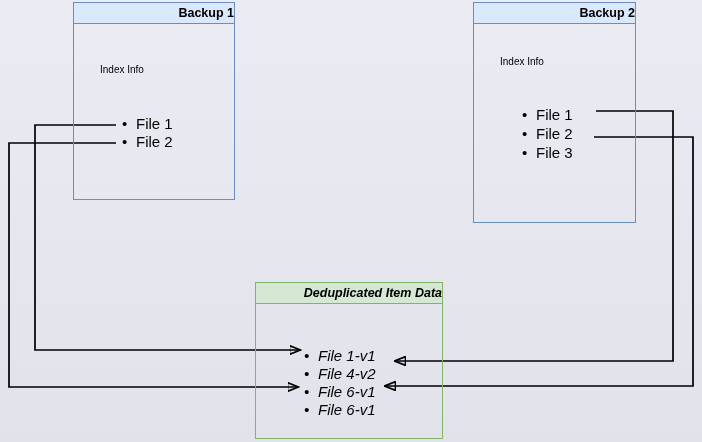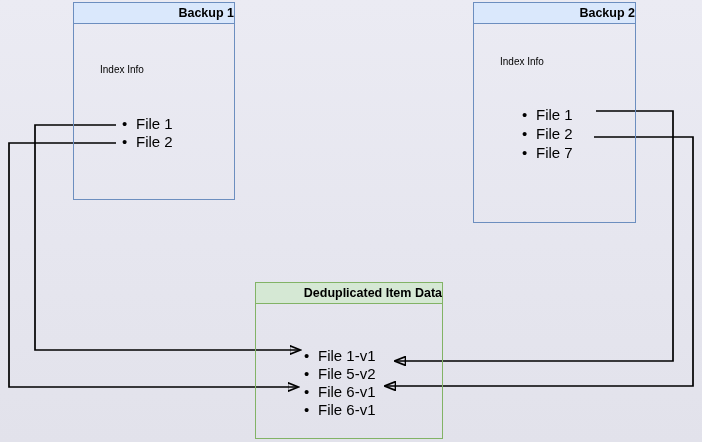--- a/index.html
+++ b/index.html
@@ -50,21 +50,21 @@
     font-size:15px;
   }
   #backup1{left:73px;top:2px;width:162px;height:198px;}
   #backup1 .index-label{left:26px;top:58px;}
   #backup1 .rows{left:48px;top:112px;}
   #backup1 .row{line-height:18px;}
   #backup2{left:473px;top:2px;width:163px;height:221px;}
   #backup2 .index-label{left:26px;top:50px;}
   #backup2 .rows{left:48px;top:102px;}
   #backup2 .row{line-height:19px;}
-  #dedup{left:255px;top:282px;width:188px;height:157px;}
+  #dedup{left:255px;top:282px;width:188px;height:157px;font-style:italic;}
   #dedup .rows{left:48px;top:64px;}
   #dedup .row{line-height:18px;}
 </style>
 </head>
 <body>
 
 <div class="canvas">
 
   <svg class="wires" viewBox="0 0 702 442" xmlns="http://www.w3.org/2000/svg">
     <defs>
@@ -99,35 +99,35 @@
     </div>
     <div class="index-label">Index Info</div>
     <div class="rows">
       <div class="row">
         <span class="b">•</span><span>File 1</span>
       </div>
       <div class="row">
         <span class="b">•</span><span>File 2</span>
       </div>
       <div class="row">
-        <span class="b">•</span><span>File 7</span>
+        <span class="b">•</span><span>File 3</span>
       </div>
     </div>
   </div>
 
   <div class="box green" id="dedup">
     <div class="hdr">
       <span>Deduplicated Item Data</span>
     </div>
     <div class="rows">
       <div class="row">
         <span class="b">•</span><span>File 1-v1</span>
       </div>
       <div class="row">
-        <span class="b">•</span><span>File 5-v2</span>
+        <span class="b">•</span><span>File 4-v2</span>
       </div>
       <div class="row">
         <span class="b">•</span><span>File 6-v1</span>
       </div>
       <div class="row">
         <span class="b">•</span><span>File 6-v1</span>
       </div>
     </div>
   </div>
 

